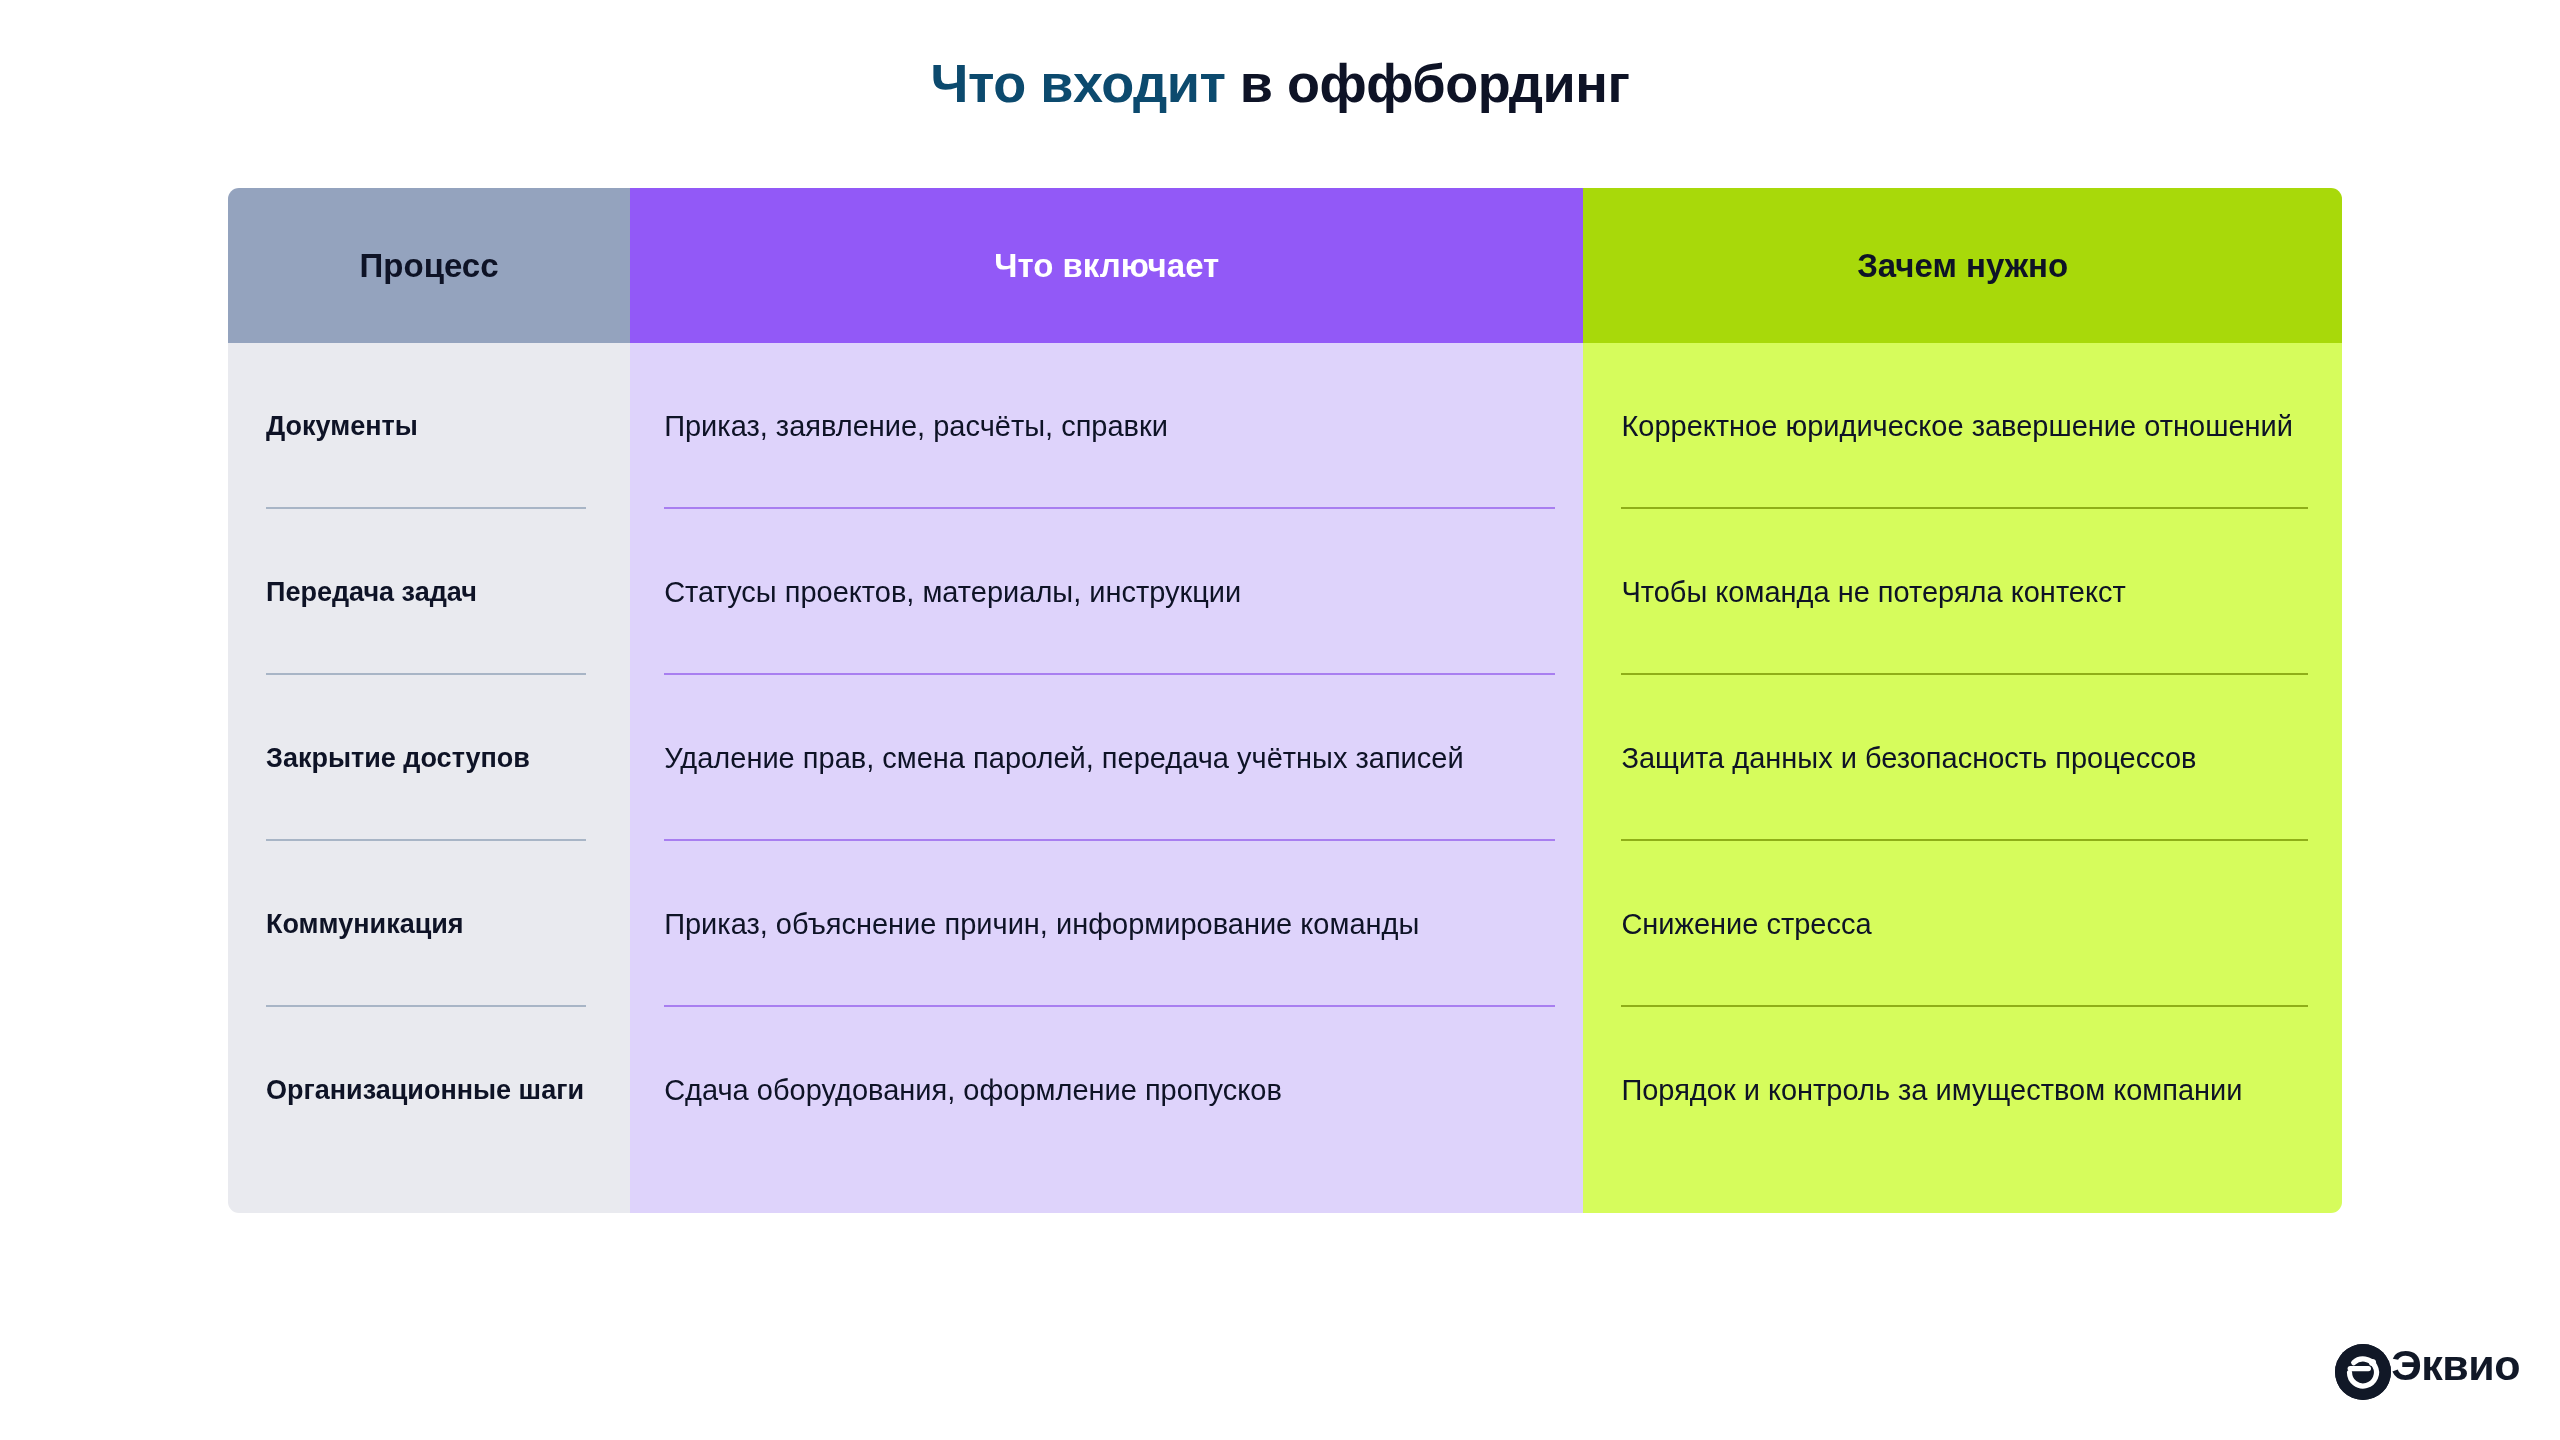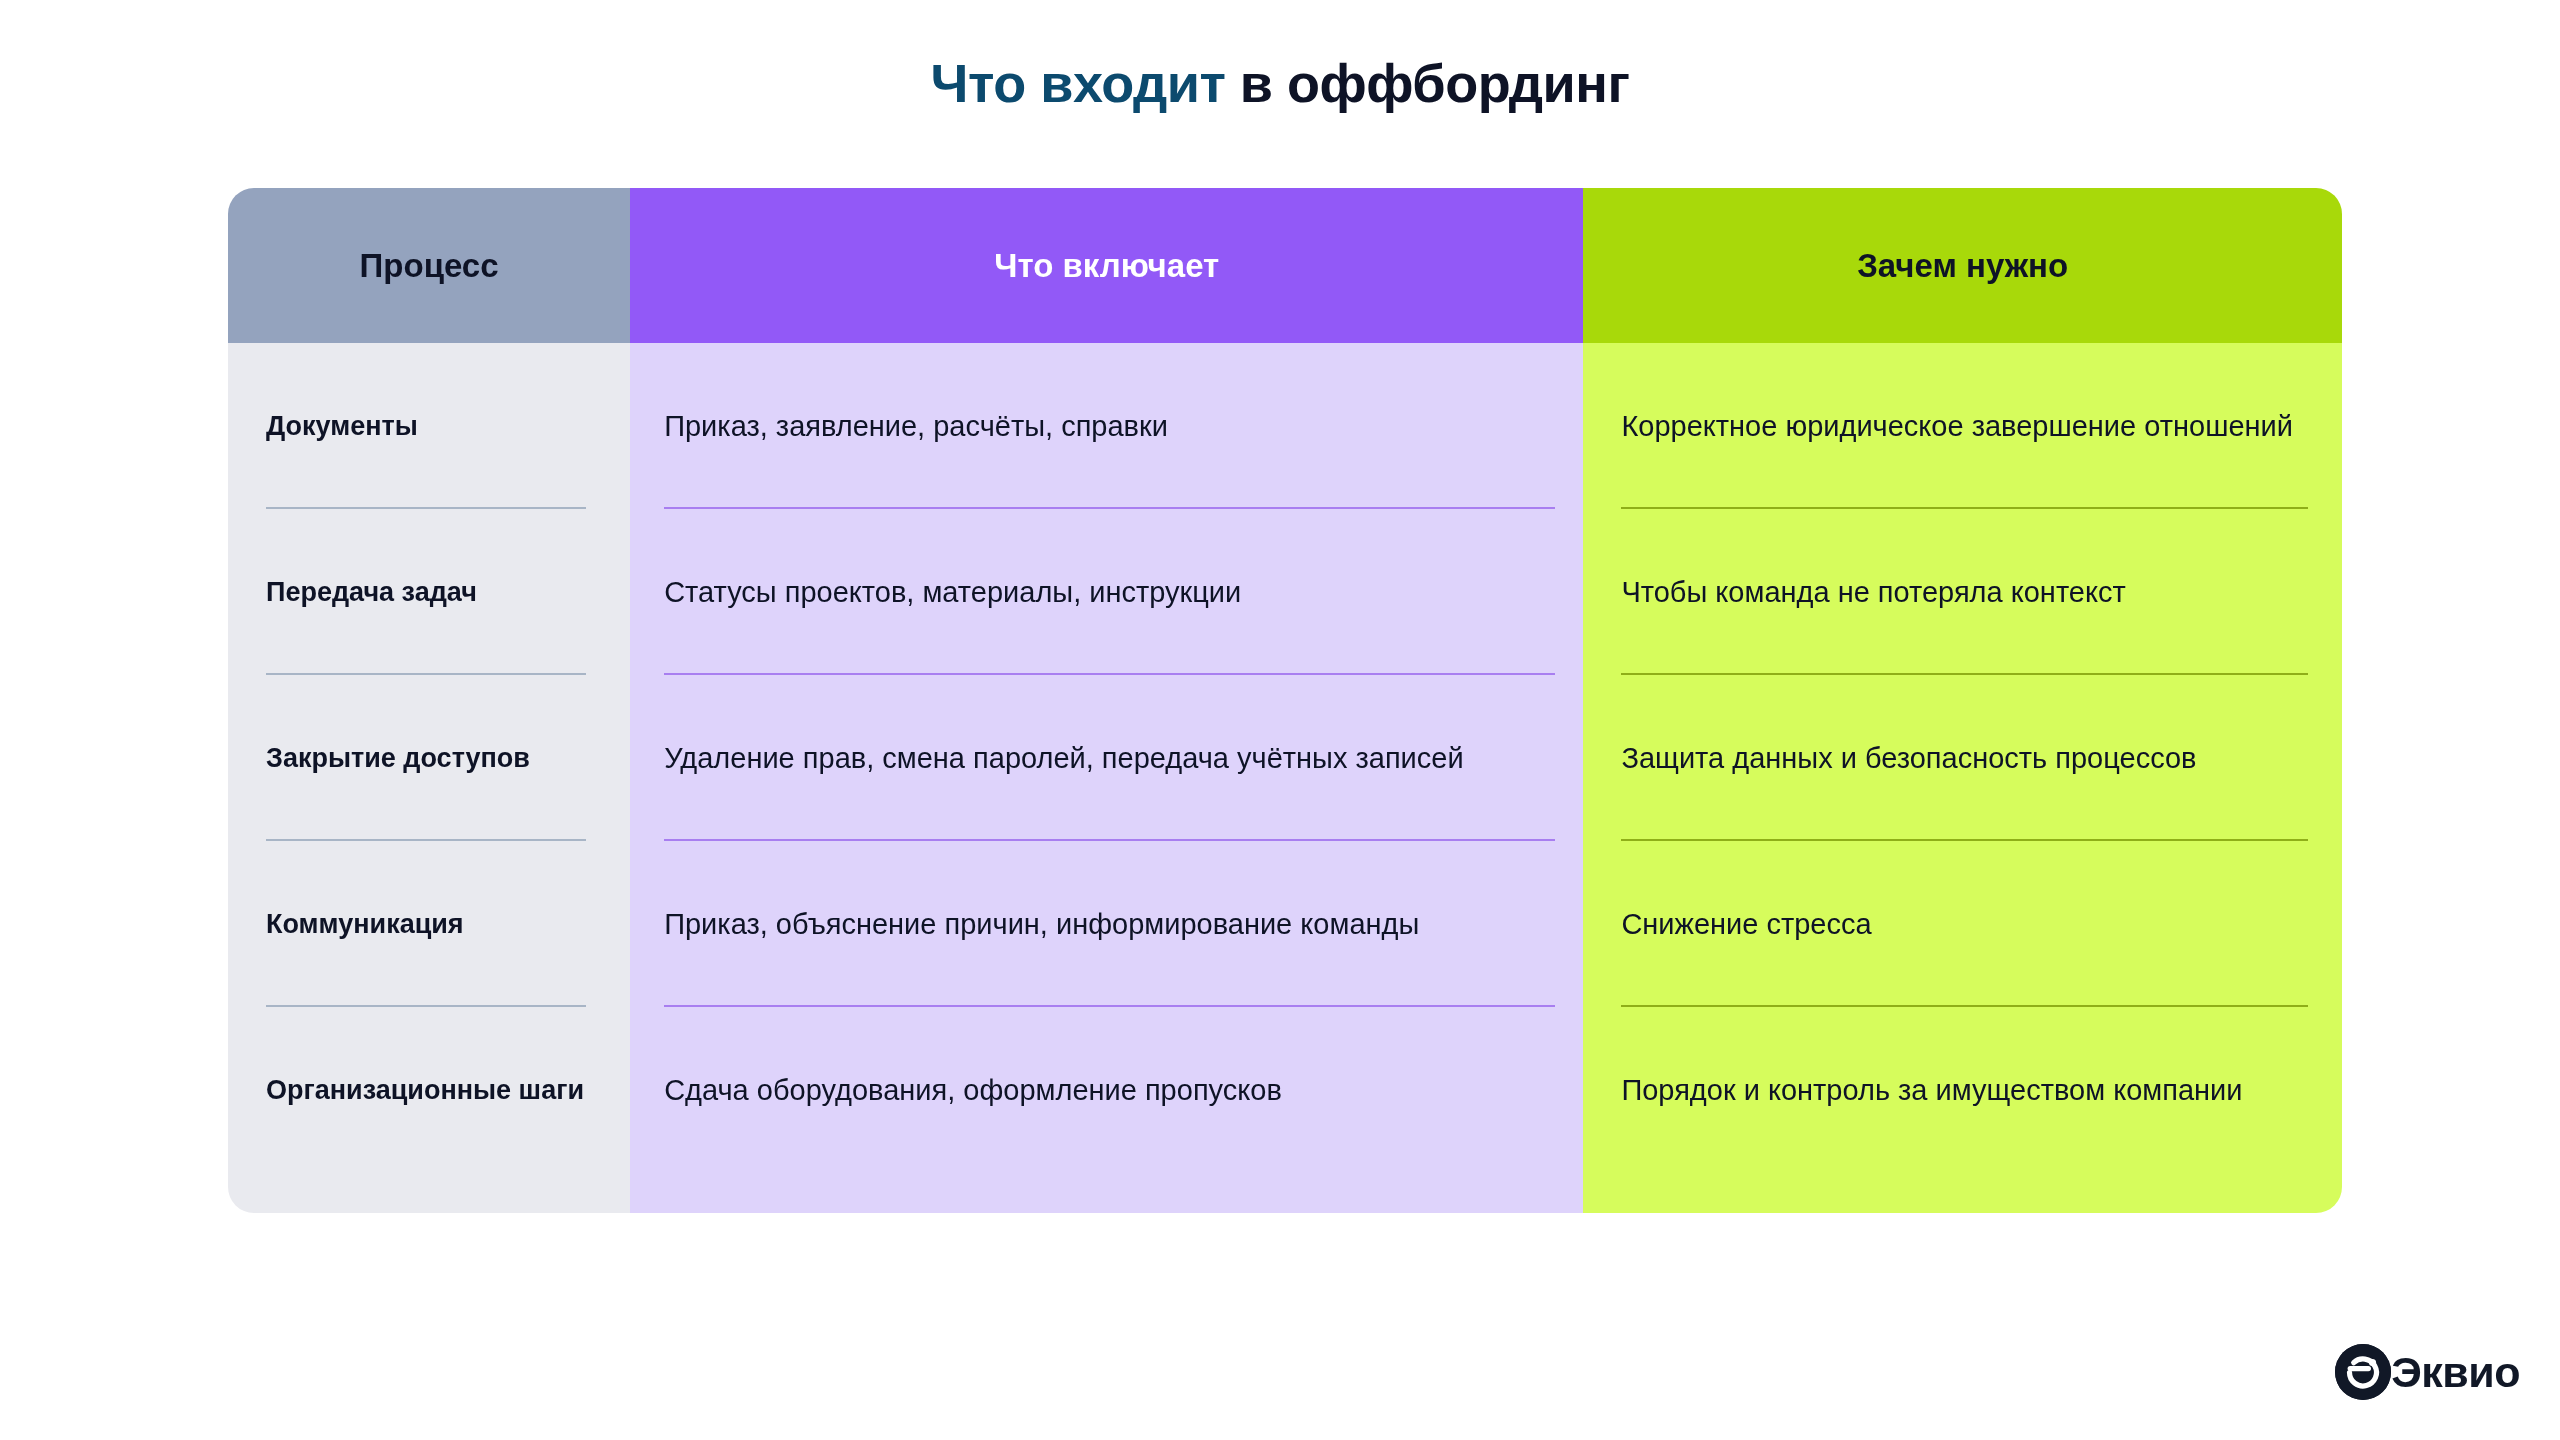--- a/index.html
+++ b/index.html
@@ -29,21 +29,21 @@
     white-space: nowrap;
   }
   .page-title .accent { color: #0c4a6e; }
 
   
   .table {
     position: absolute;
     left: 228px;
     top: 188px;
     width: 2114px;
-    border-radius: 26px;
+    border-radius: 11px;
     overflow: hidden;
     display: flex;
     flex-direction: column;
   }
 
   .thead {
     display: flex;
     height: 155px;
   }
   .tbody-wrap {
@@ -122,21 +122,20 @@
   .body-includes .divider { background: #a87ef0; left: 34px; right: 28px; }
   .body-why      .divider { background: #8fae18; left: 38px; right: 34px; }
   .cell:last-child .divider { display: none; }
 
   
   .logo {
     position: absolute;
     right: 40px;
     bottom: 40px;
     display: flex;
-    align-items: center;
     gap: 0;
   }
   .logo-mark {
     width: 56px;
     height: 56px;
     border-radius: 50%;
     background: #111827;
     position: relative;
     flex: 0 0 auto;
   }

